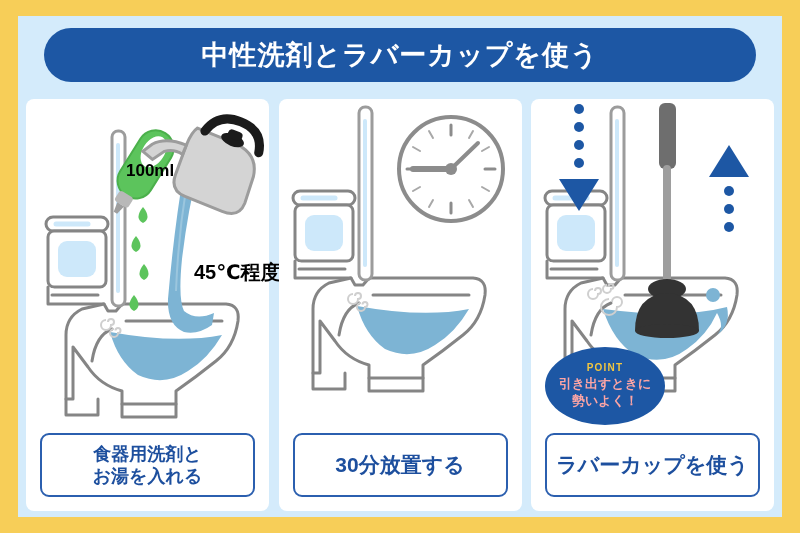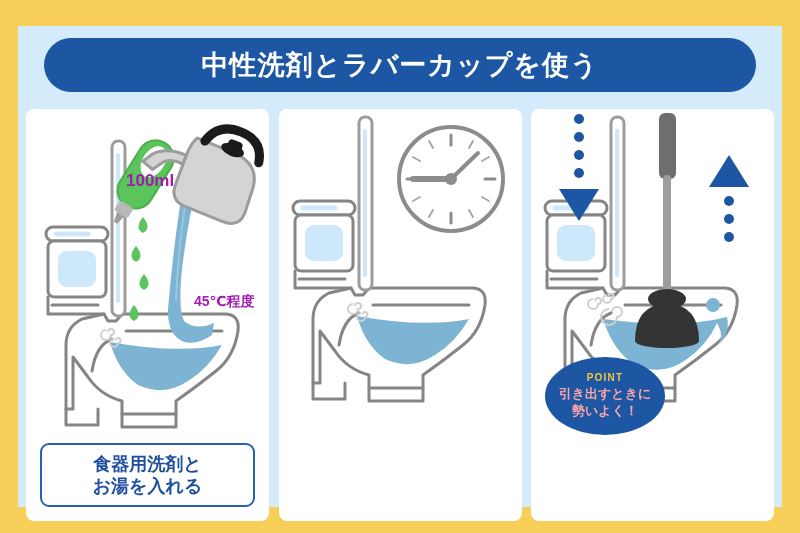--- a/index.html
+++ b/index.html
@@ -5,21 +5,21 @@
   html,body{margin:0;padding:0;}
   body{
     width:800px;height:533px;overflow:hidden;
     background:#F7CE58;
     font-family:"Liberation Sans","DejaVu Sans",sans-serif;
   }
   .frame{
     position:absolute;left:0;top:0;width:800px;height:533px;
     background:#F7CE58;
     box-sizing:border-box;
-    padding:26px 18px;
+    padding:16px 18px;
   }
   .canvas{
     position:relative;width:100%;height:100%;
     background:#D4EBFB;
     box-sizing:border-box;
   }
   
   .title-banner{
     position:absolute;left:26px;top:12px;width:712px;height:54px;
     background:#1D57A4;border-radius:28px;
@@ -52,25 +52,25 @@
     display:flex;align-items:center;justify-content:center;
     box-sizing:border-box;background:#fff;
   }
   .caption-text{
     color:#1D4F9E;font-size:18px;font-weight:bold;line-height:1.25;
     text-align:center;white-space:pre-line;
   }
   .caption.one-line .caption-text{font-size:21px;}
   
   .lbl{
-    position:absolute;color:#a21caf;font-weight:bold;font-size:17px;
+    position:absolute;color:#000000;font-weight:bold;font-size:17px;
     white-space:nowrap;
   }
   .lbl-100ml{left:100px;top:62px;}
-  .lbl-temp{left:168px;top:160px;font-size:14px;margin-top:24px;}
+  .lbl-temp{left:168px;top:160px;font-size:20px;}
   
   .point-badge{
     position:absolute;left:14px;top:248px;
     width:120px;height:78px;border-radius:50%;
     background:#1D57A4;
     display:flex;flex-direction:column;align-items:center;justify-content:center;
     z-index:5;
   }
   .point-kicker{
     color:#F3C63F;font-size:10px;font-weight:bold;letter-spacing:1.2px;
@@ -210,20 +210,23 @@
                 <line x1="134" y1="92" x2="141" y2="88"></line>
                 <line x1="134" y1="48" x2="141" y2="52"></line>
                 <line x1="150" y1="32" x2="154" y2="39"></line>
               </g>
               <line x1="172" y1="70" x2="134" y2="70" stroke="#8C8C8C" stroke-width="6" stroke-linecap="round"></line>
               <line x1="172" y1="70" x2="199" y2="44" stroke="#8C8C8C" stroke-width="4" stroke-linecap="round"></line>
               <circle cx="172" cy="70" r="6" fill="#8C8C8C"></circle>
             </g>
           </svg>
         </div>
+        <div class="caption one-line">
+          <div class="caption-text">30分放置する</div>
+        </div>
       </div>
 
       <div class="panel">
         <div class="art">
           <svg width="243" height="330" viewBox="0 0 243 330" xmlns="http://www.w3.org/2000/svg">
 
             <g fill="none" stroke="#858585" stroke-width="3" stroke-linejoin="round" stroke-linecap="round">
               <rect x="14" y="92" width="62" height="14" rx="7" fill="#fff"></rect>
               <rect x="16" y="106" width="58" height="56" rx="6" fill="#fff"></rect>
               <rect x="26" y="116" width="38" height="36" rx="9" fill="#CDE8FA" stroke="none"></rect>
@@ -271,17 +274,20 @@
               <circle cx="198" cy="128" r="5"></circle>
             </g>
           </svg>
         </div>
 
         <div class="point-badge">
           <div class="point-kicker">POINT</div>
           <div class="point-text">引き出すときに
 勢いよく！</div>
         </div>
+        <div class="caption one-line">
+          <div class="caption-text">ラバーカップを使う</div>
+        </div>
       </div>
 
     </div>
   </div>
 </div>
 
 </body></html>

